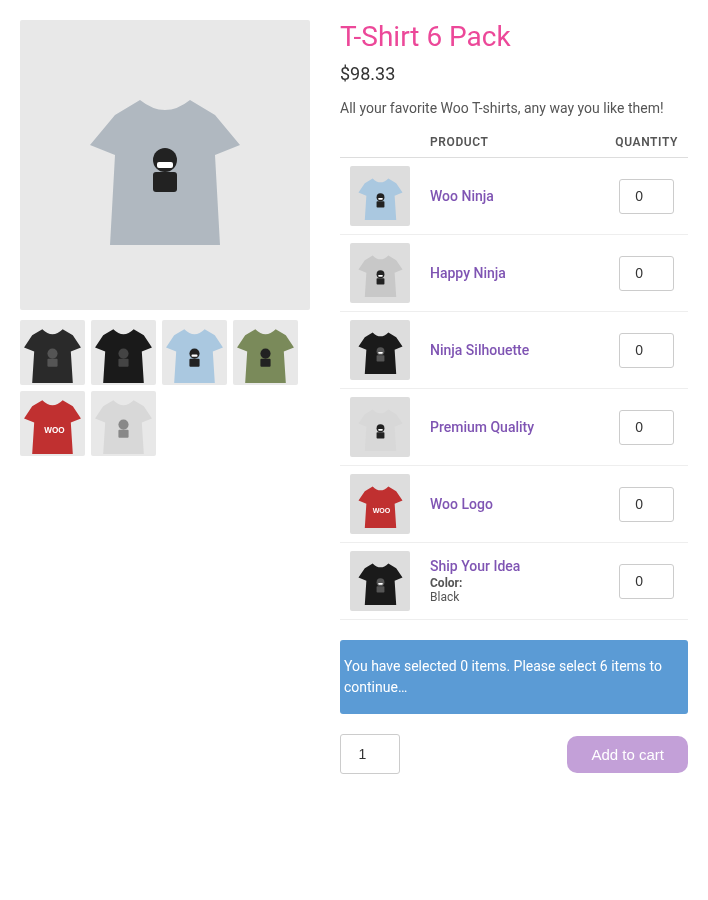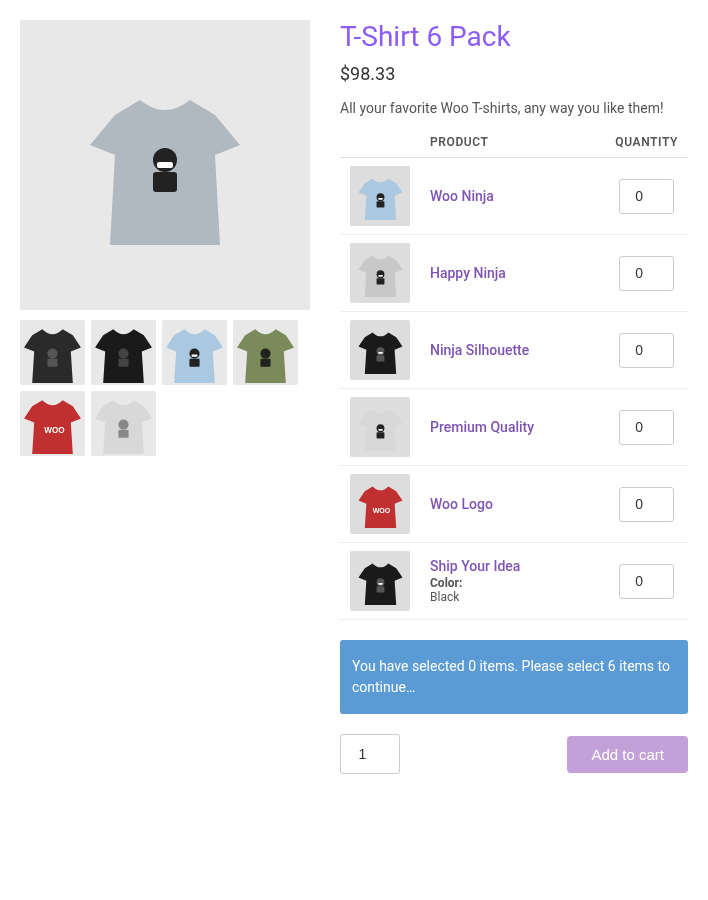--- a/index.html
+++ b/index.html
@@ -61,21 +61,21 @@
     }
 
     
     .right-col {
       flex: 1;
     }
 
     .product-title {
       font-size: 28px;
       font-weight: 400;
-      color: #8b5cf6;
+      color: #ec4899;
       margin-bottom: 10px;
     }
 
     .product-price {
       font-size: 18px;
       color: #333;
       margin-bottom: 14px;
     }
 
     .product-desc {
@@ -156,21 +156,21 @@
       font-size: 14px;
       color: #333;
       background: #fff;
     }
 
     
     .status-bar {
       background: #5b9bd5;
       color: #fff;
       border-radius: 3px;
-      padding: 16px 12px;
+      padding: 16px 4px;
       font-size: 14px;
       line-height: 1.5;
       margin-top: 20px;
     }
 
     
     .cart-footer {
       display: flex;
       align-items: center;
       justify-content: space-between;
@@ -186,21 +186,21 @@
       font-size: 14px;
       color: #333;
     }
 
     .add-to-cart-btn {
       background: #c3a0d8;
       color: #fff;
       border: none;
       padding: 10px 24px;
       font-size: 15px;
-      border-radius: 4px;
+      border-radius: 10px;
       cursor: pointer;
       font-weight: 500;
     }
 
     
     .tshirt-gray { fill: #b0b8c0; }
   </style>
 </head>
 <body>
 

